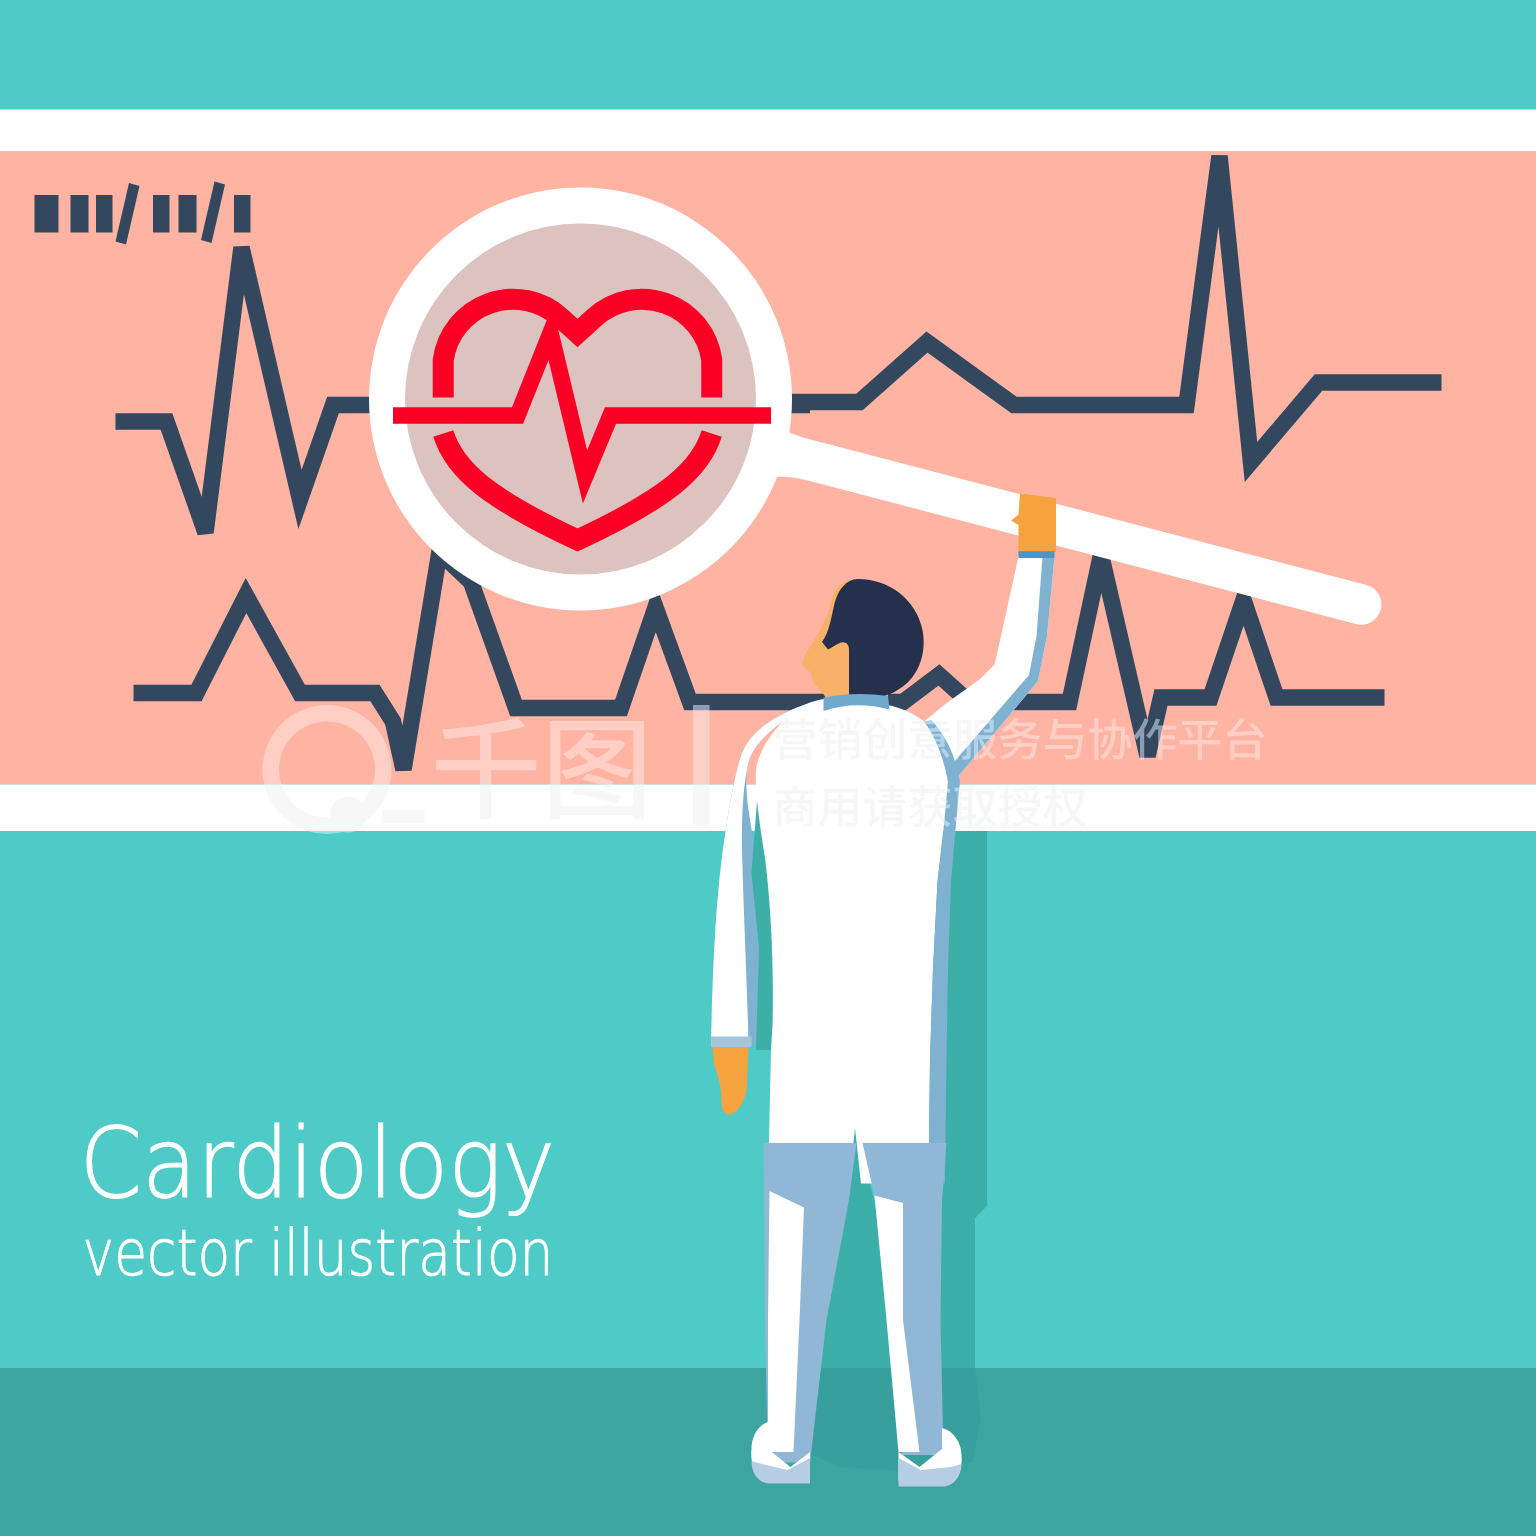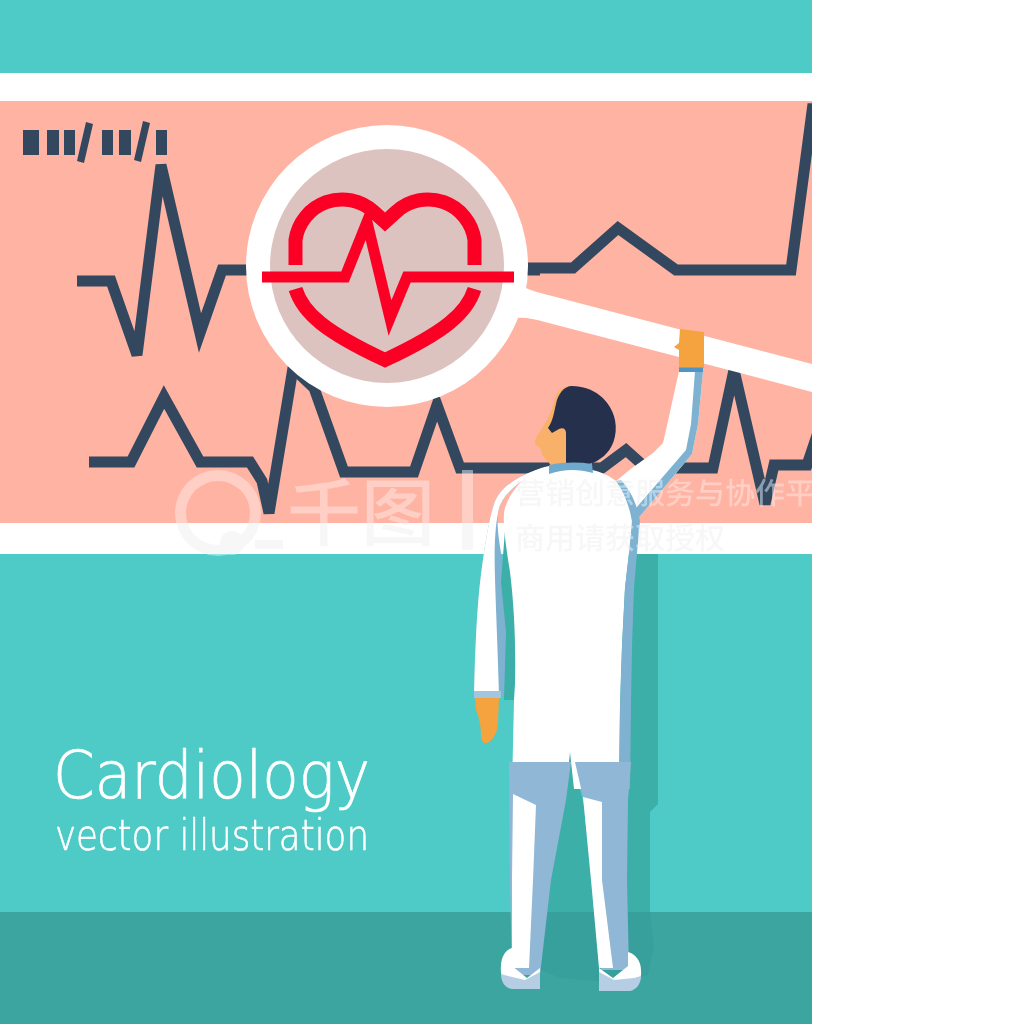--- a/index.html
+++ b/index.html
@@ -1,16 +1,16 @@
 <!DOCTYPE html>
 <html><head>
 <meta charset="utf-8">
 <style>
   html,body{margin:0;padding:0;background:#fff;}
-  #stage{position:relative;width:812px;height:1024px;overflow:hidden;
+  #stage{position:relative;width:1024px;height:1024px;overflow:hidden;
          font-family:"Liberation Sans", sans-serif;}
   svg{display:block;}
   .t-title{font-family:"DejaVu Sans", sans-serif;font-weight:200;fill:#fff;}
   .t-sub{font-family:"DejaVu Sans", sans-serif;font-weight:200;fill:#fff;}
 </style>
 </head>
 <body>
 
 <div id="stage">
   <svg id="art" width="1024" height="1024" viewBox="0 0 1024 1024">

